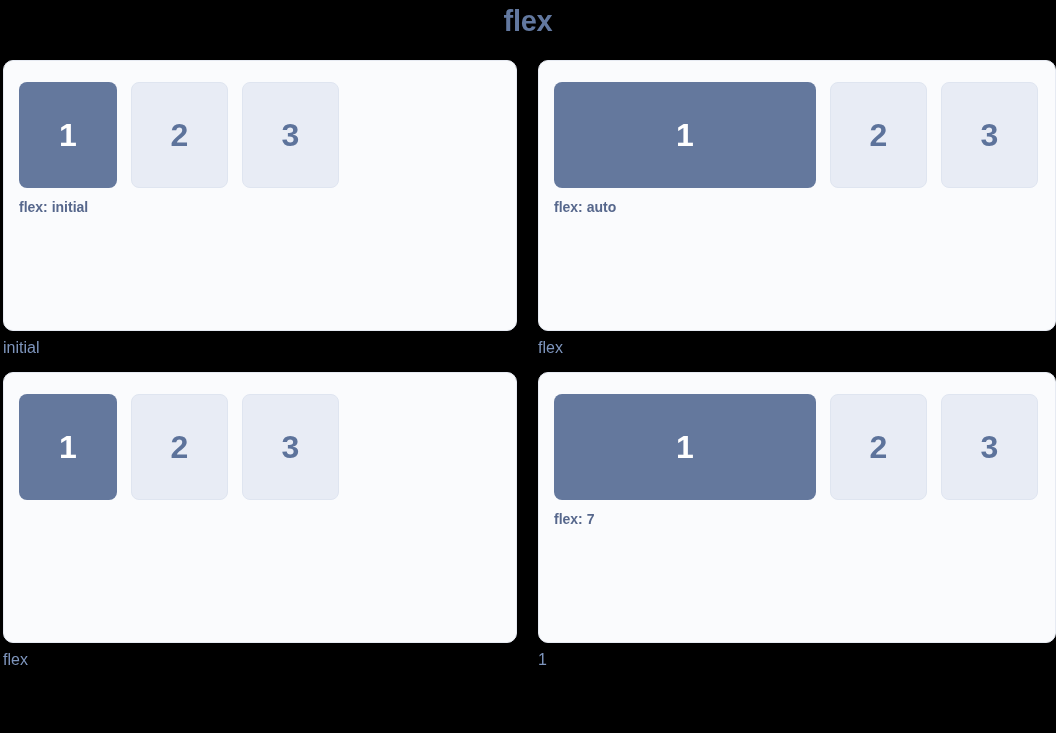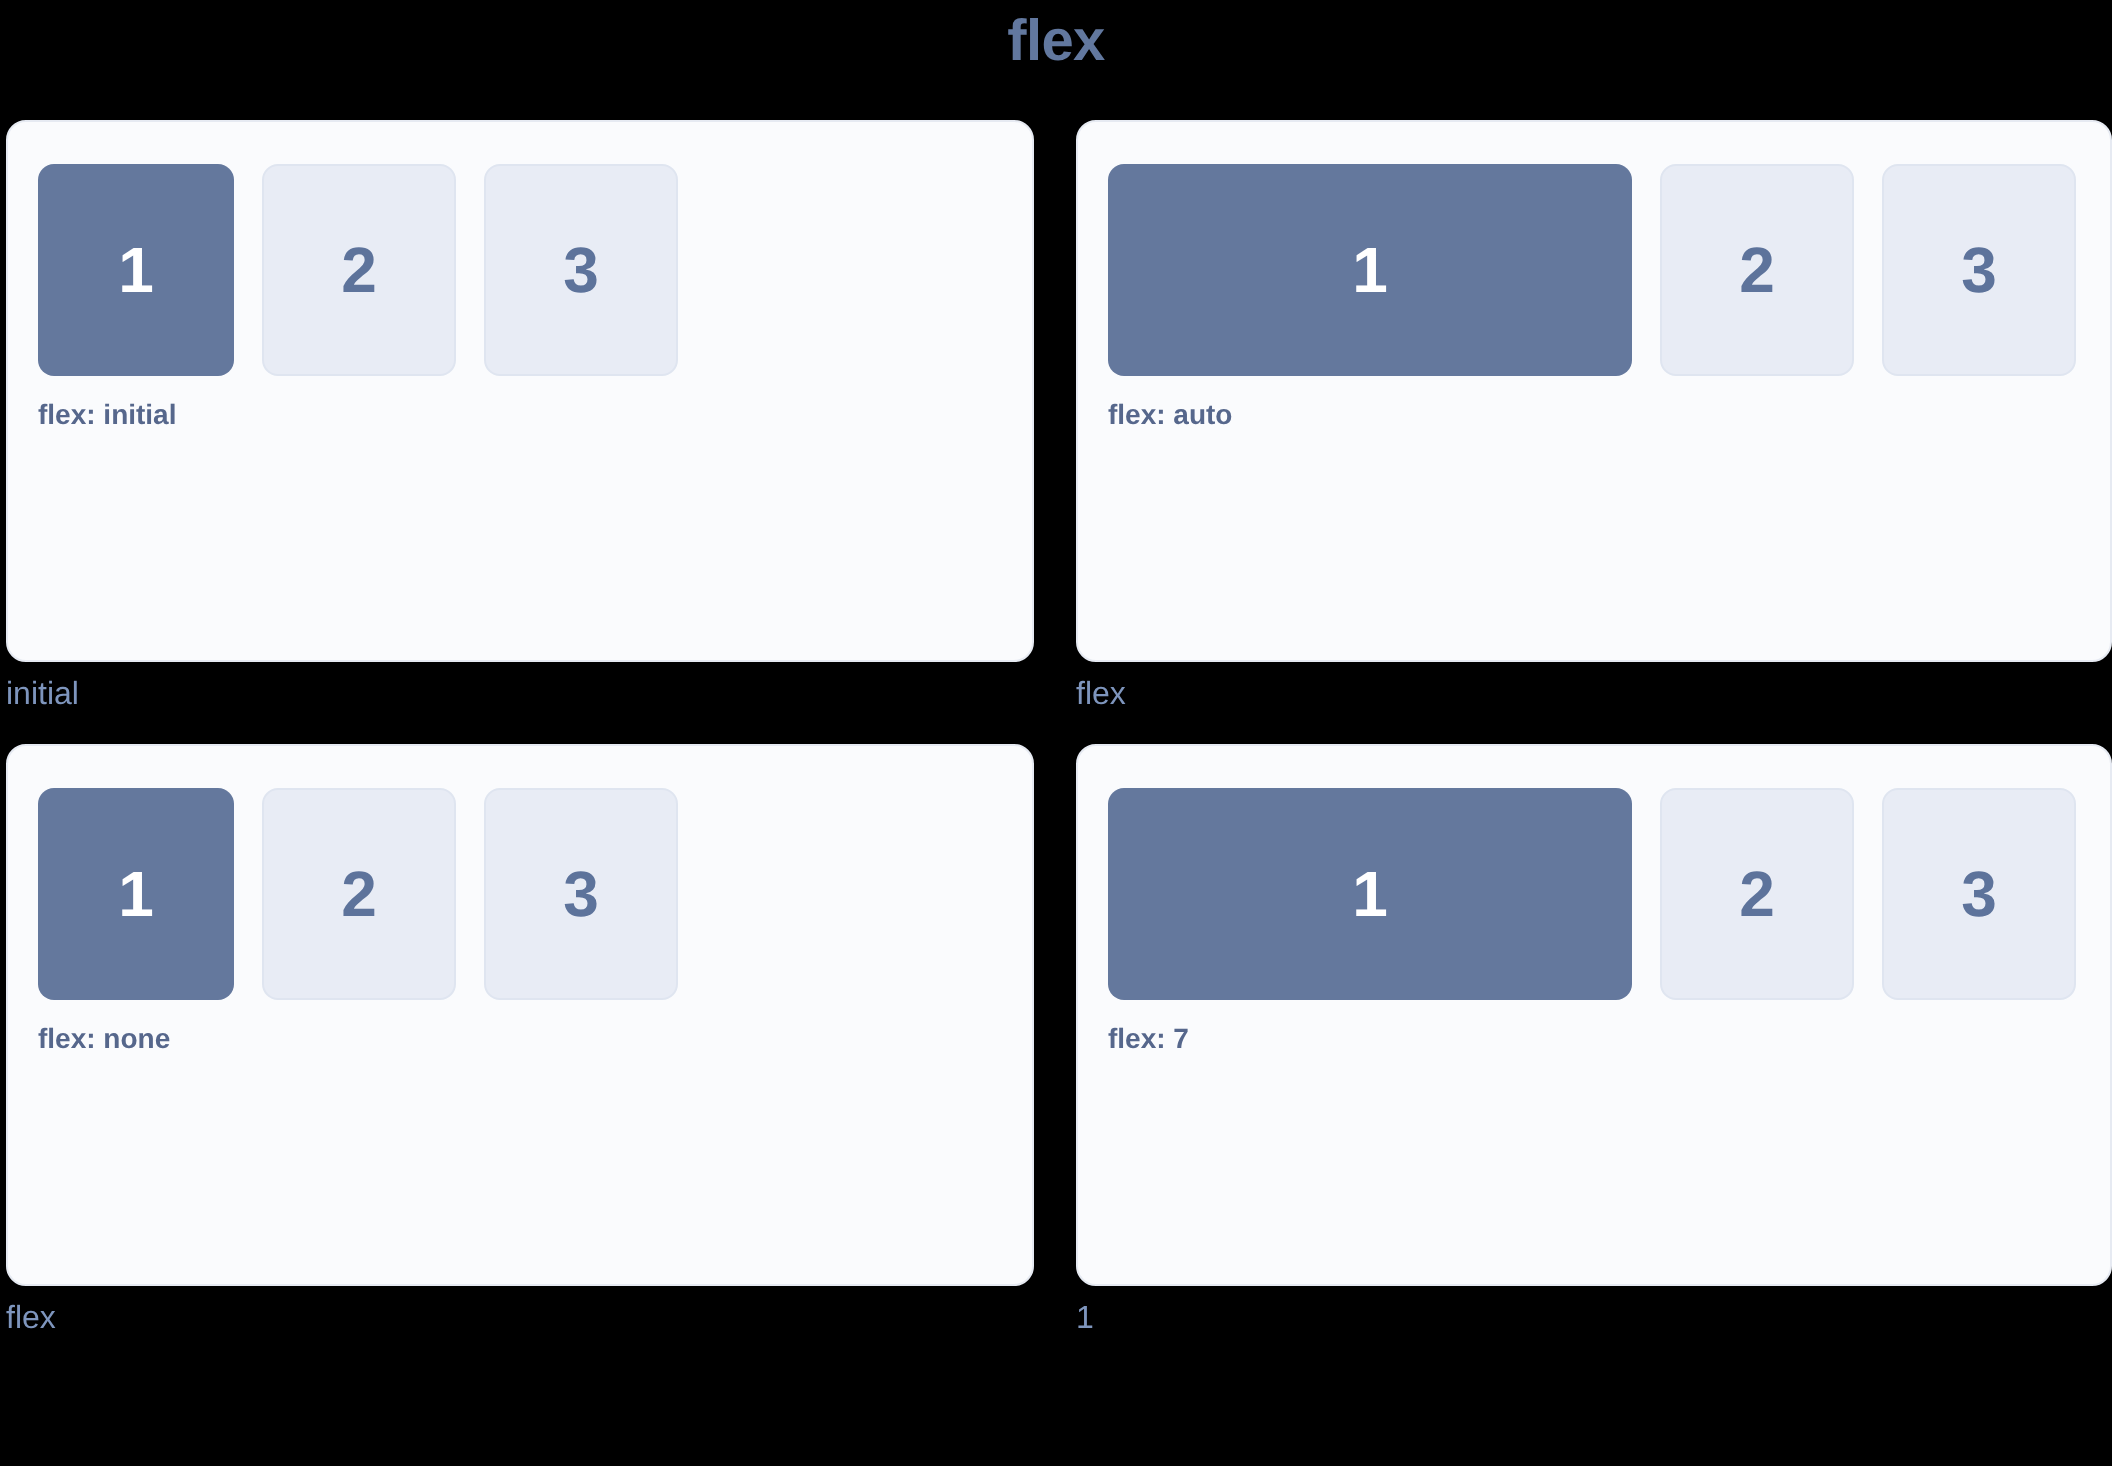--- a/index.html
+++ b/index.html
@@ -147,21 +147,20 @@
       <div class="cell-caption">flex</div>
     </div>
 
     <div class="demo-cell">
       <div class="card">
         <div class="box-row row-none">
           <div class="box primary">1</div>
           <div class="box muted">2</div>
           <div class="box muted">3</div>
         </div>
-        <div class="flex-label">flex: none</div>
       </div>
       <div class="cell-caption">flex</div>
     </div>
 
     <div class="demo-cell">
       <div class="card">
         <div class="box-row row-one">
           <div class="box primary">1</div>
           <div class="box muted">2</div>
           <div class="box muted">3</div>

